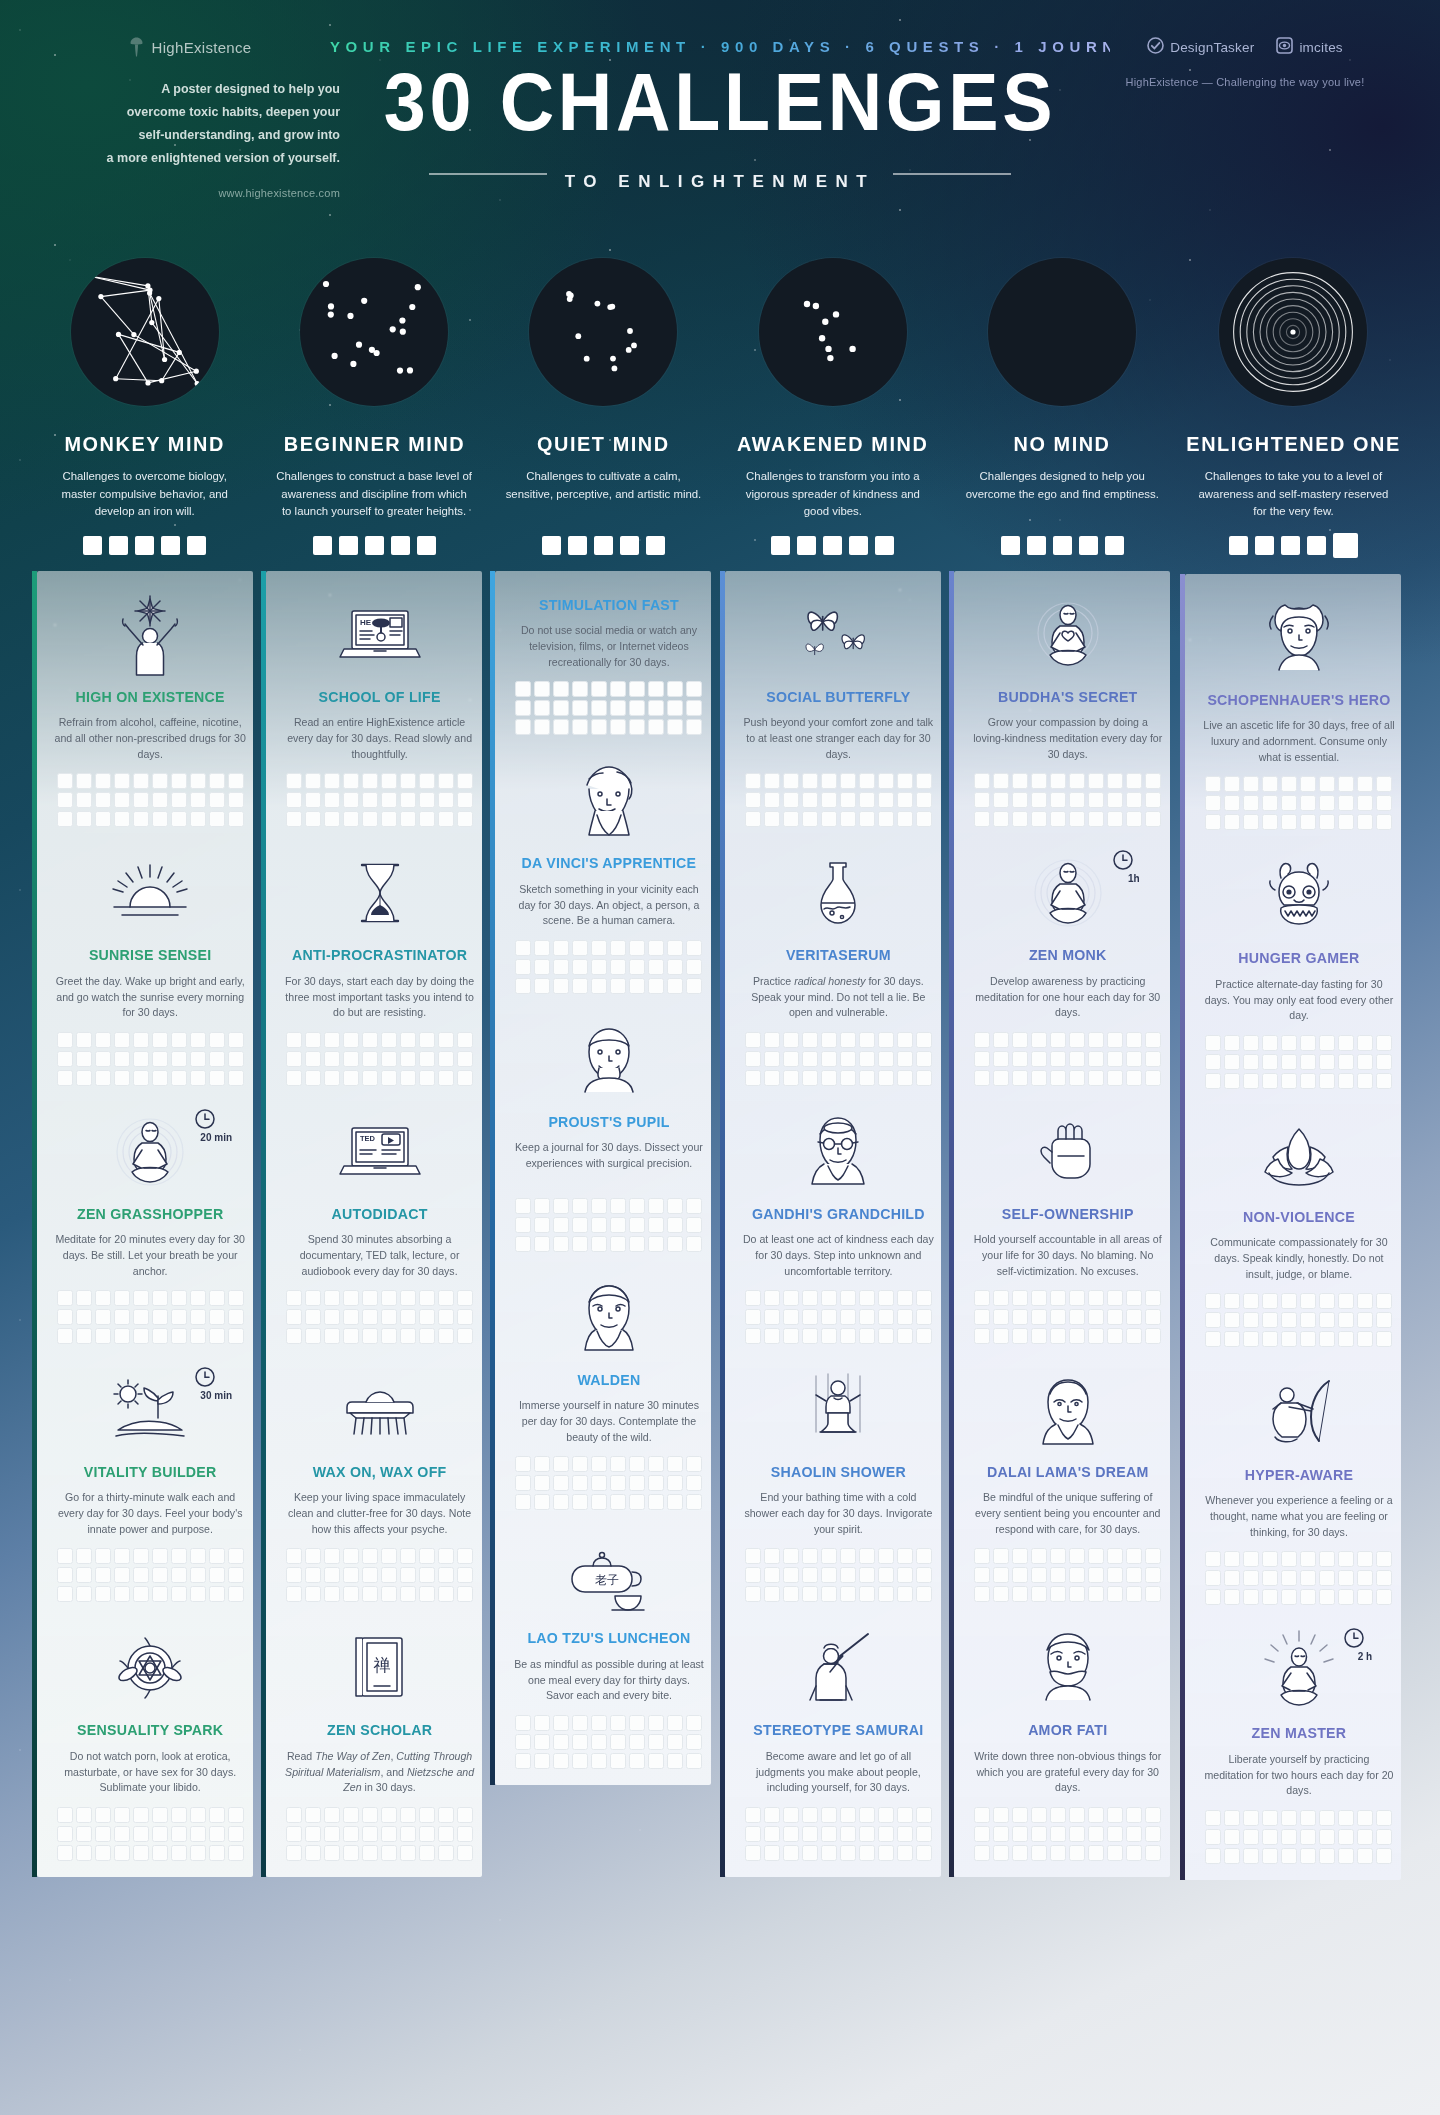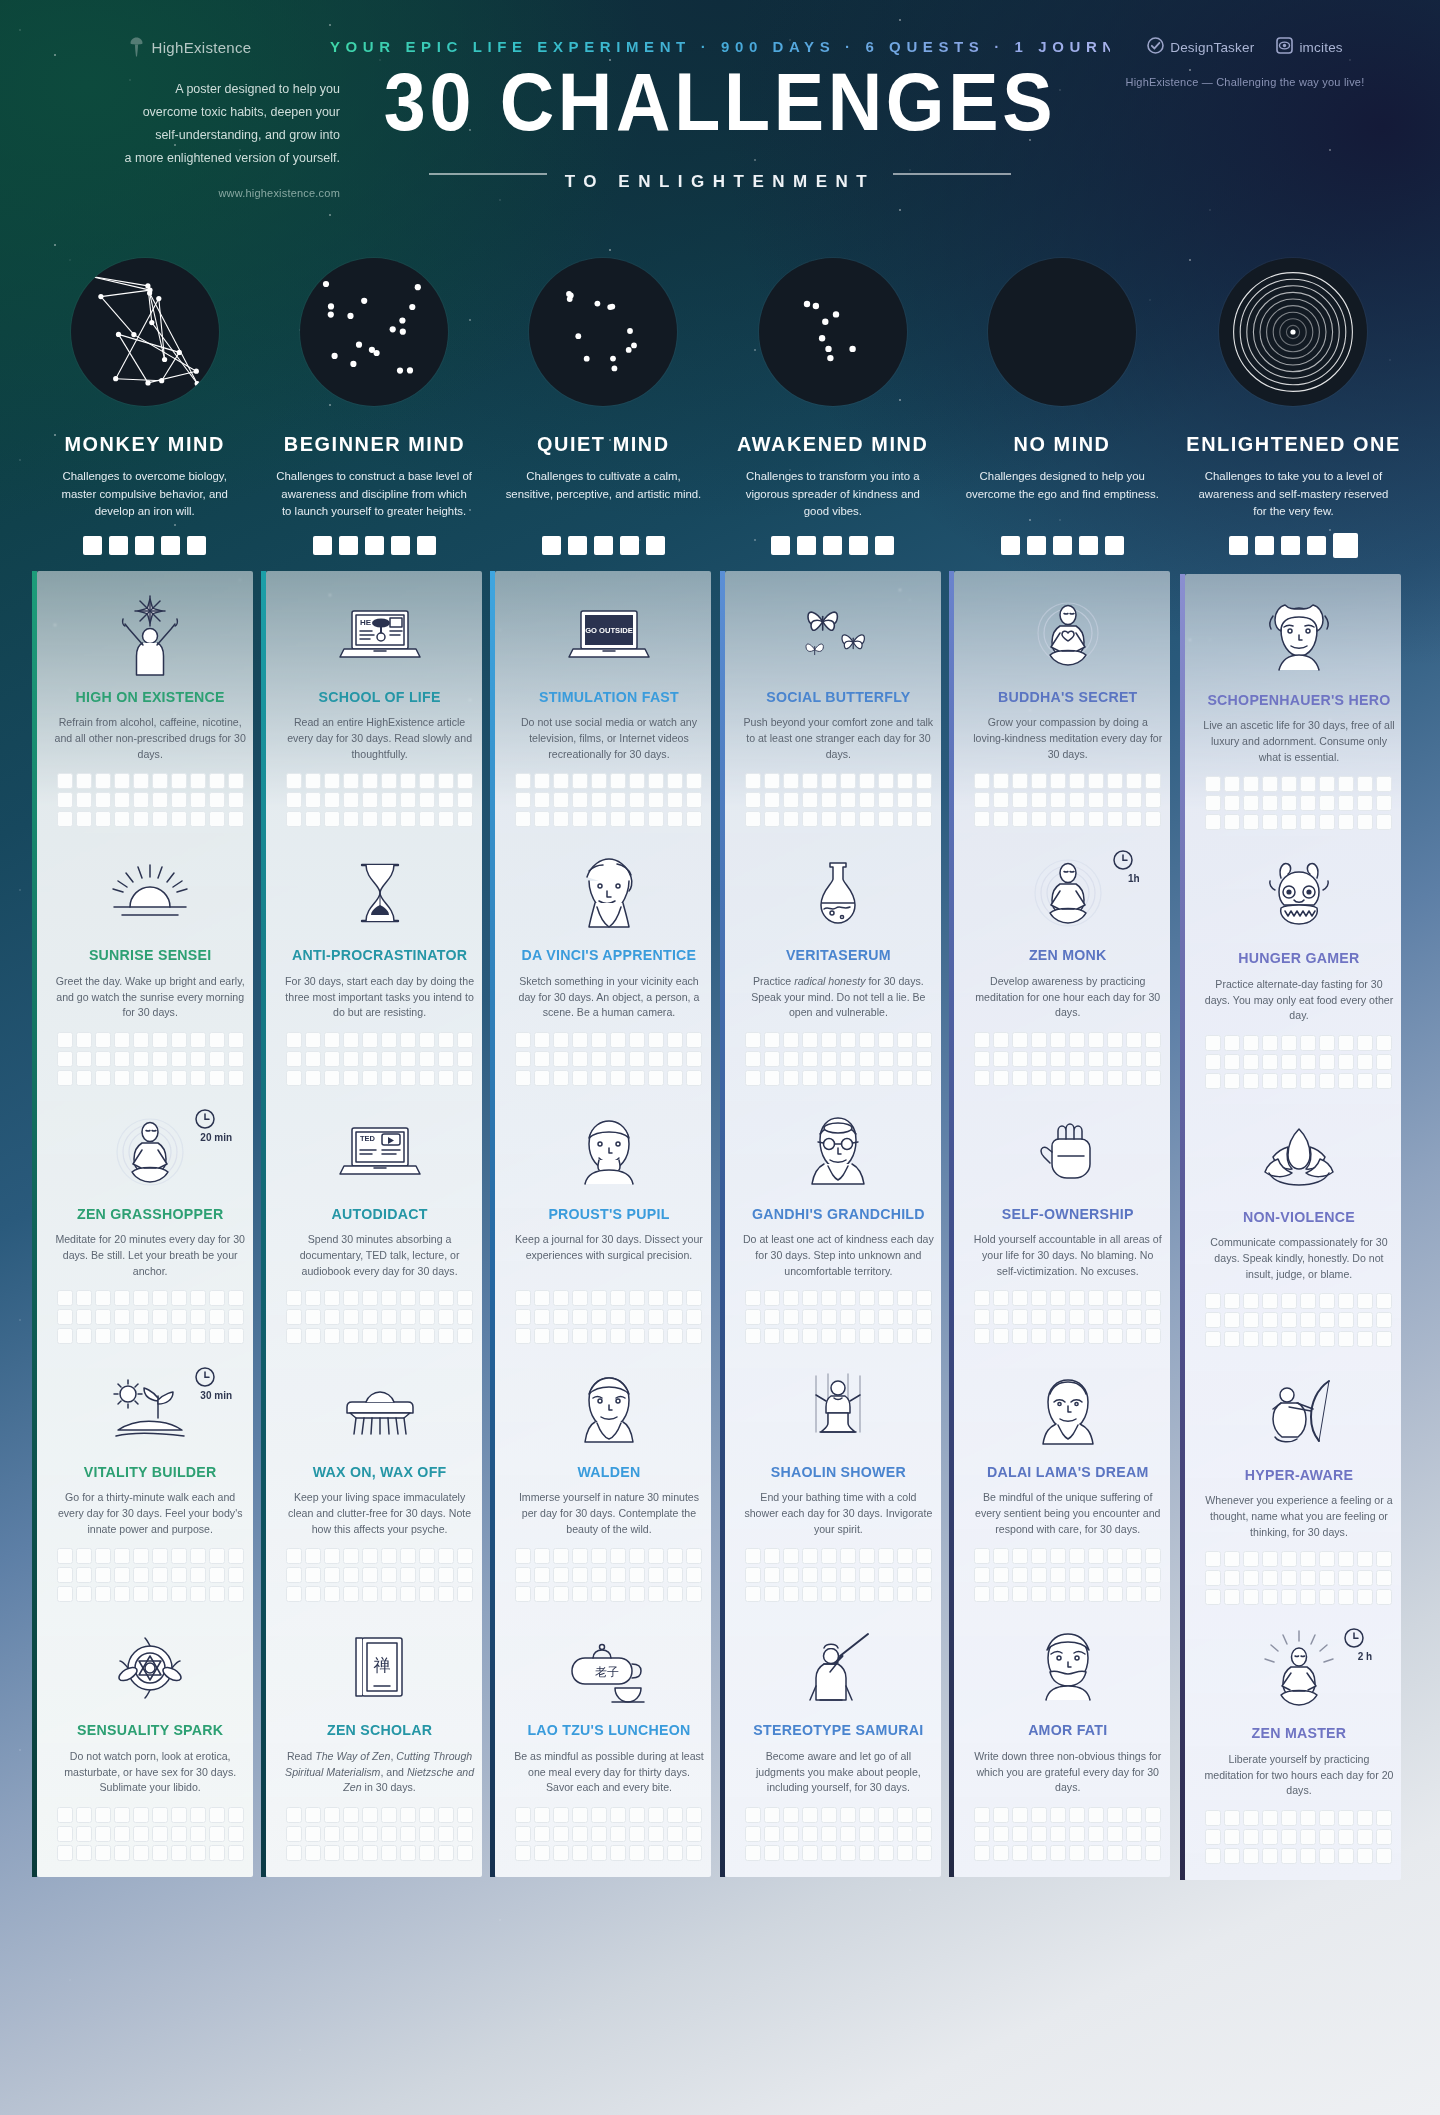--- a/index.html
+++ b/index.html
@@ -75,21 +75,21 @@
   .hdr-left {
     position: absolute; left: 40px; top: 34px; width: 300px; text-align: right;
   }
   .brand-row { display: flex; align-items: center; justify-content: center; gap: 8px; height: 26px; }
   .brand-mark { width: 15px; height: 22px; opacity: .55; }
   .brand-name {
     font-size: 15px; color: #b6c8c5; letter-spacing: .3px; font-weight: 400;
   }
   .hdr-left p.blurb {
     margin-top: 18px; font-size: 12.5px; line-height: 1.85;
-    color: #cfdedb; font-weight: 400;
+    color: #cfdedb; font-weight: 700;
   }
   .hdr-left .site {
     margin-top: 16px; font-size: 11px; color: #88a8a2; letter-spacing: .2px;
   }
 
   .hdr-right {
     position: absolute; right: 40px; top: 34px; width: 310px; text-align: center;
   }
   .partners { display:flex; align-items:center; justify-content:center; gap: 22px; height: 26px; }
   .partner { display:flex; align-items:center; gap:6px; }
@@ -927,31 +927,20 @@
         <div class="col-desc">Challenges to cultivate a calm, sensitive, perceptive, and artistic mind.</div>
         <div class="col-pips">
           <span class="pip"></span>
           <span class="pip"></span>
           <span class="pip"></span>
           <span class="pip"></span>
           <span class="pip"></span>
         </div>
         <div class="strip c2">
           <div class="card">
-            <div class="icon-box">
-              <svg width="108" height="84" viewBox="0 0 108 84">
-                <g class="ill">
-      <rect x="26" y="18" width="56" height="38" rx="2" fill="#fff"></rect>
-      <rect x="30" y="22" width="48" height="30" fill="#2b3350" stroke="none"></rect>
-      <text x="54" y="40" text-anchor="middle" font-family="Liberation Sans, sans-serif" font-size="7.6" font-weight="700" fill="#ffffff" stroke="none">GO OUTSIDE</text>
-      <path d="M18 56h72l4 8H14z" fill="#fff"></path>
-      <path d="M48 58h12"></path>
-      </g>
-              </svg>
-            </div>
             <div class="card-title">STIMULATION FAST</div>
             <div class="card-desc">Do not use social media or watch any television, films, or Internet videos recreationally for 30 days.</div>
             <div class="days">
               <span class="day"></span>
               <span class="day"></span>
               <span class="day"></span>
               <span class="day"></span>
               <span class="day"></span>
               <span class="day"></span>
               <span class="day"></span>

